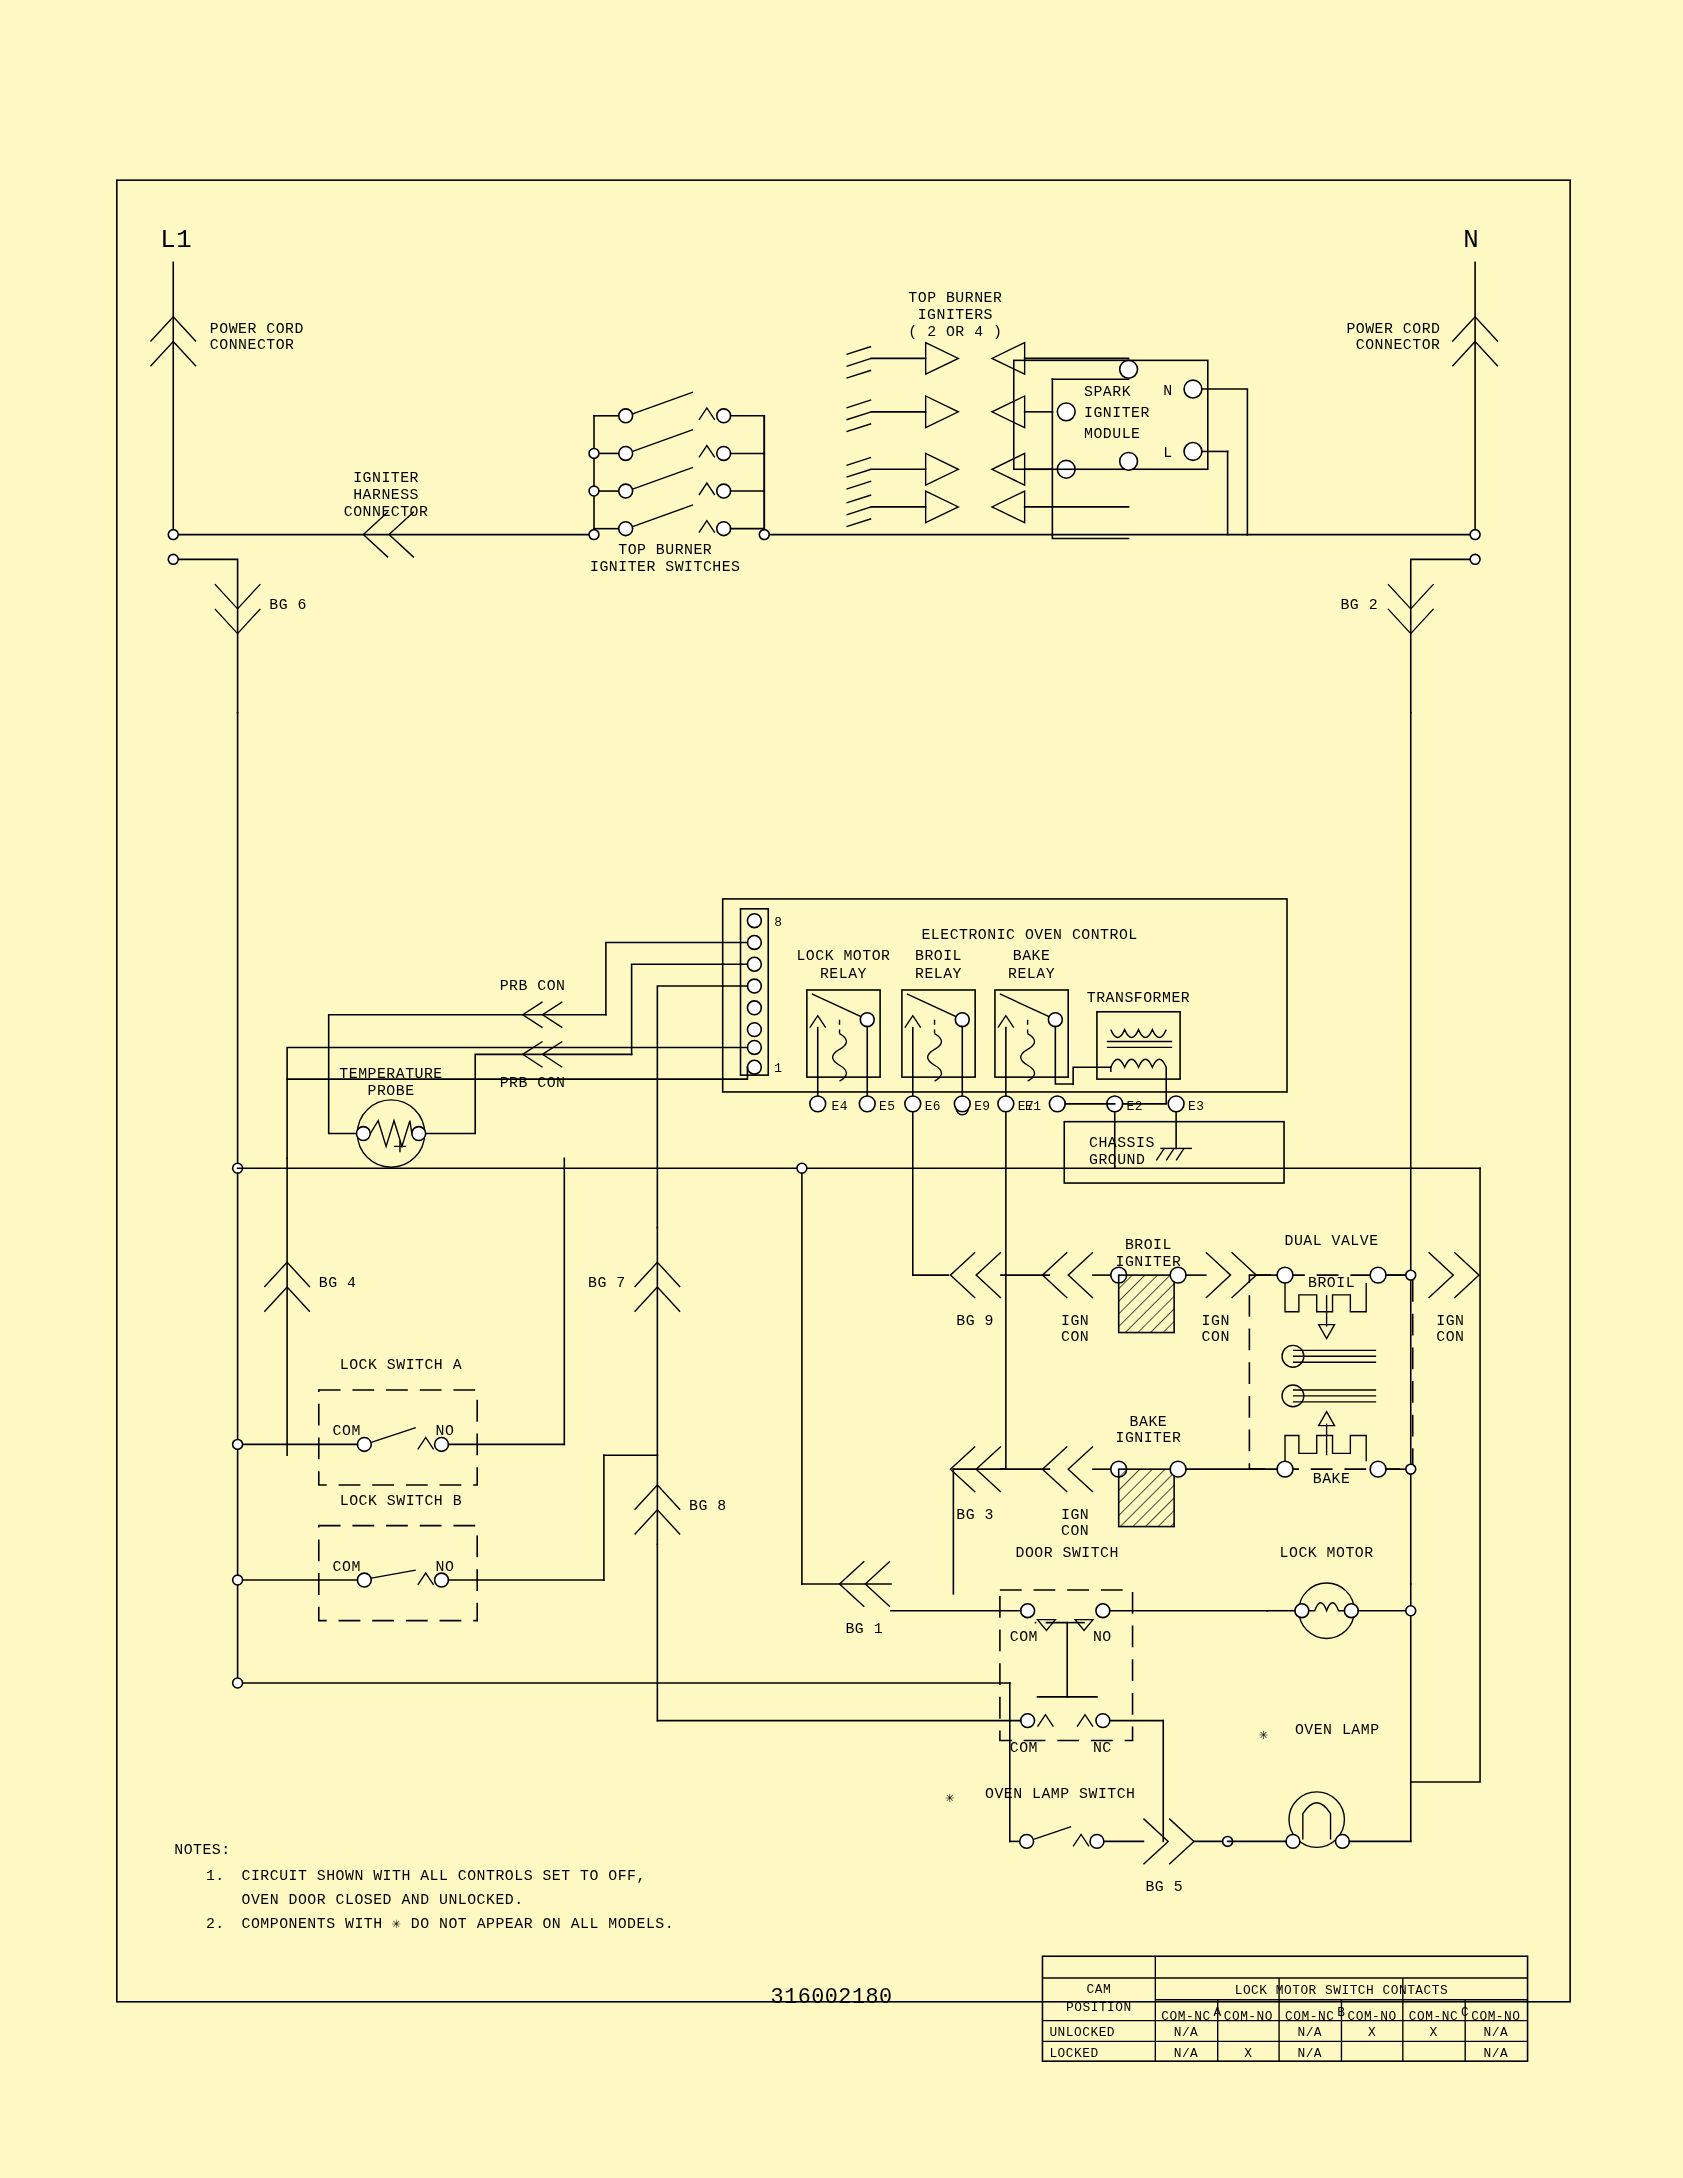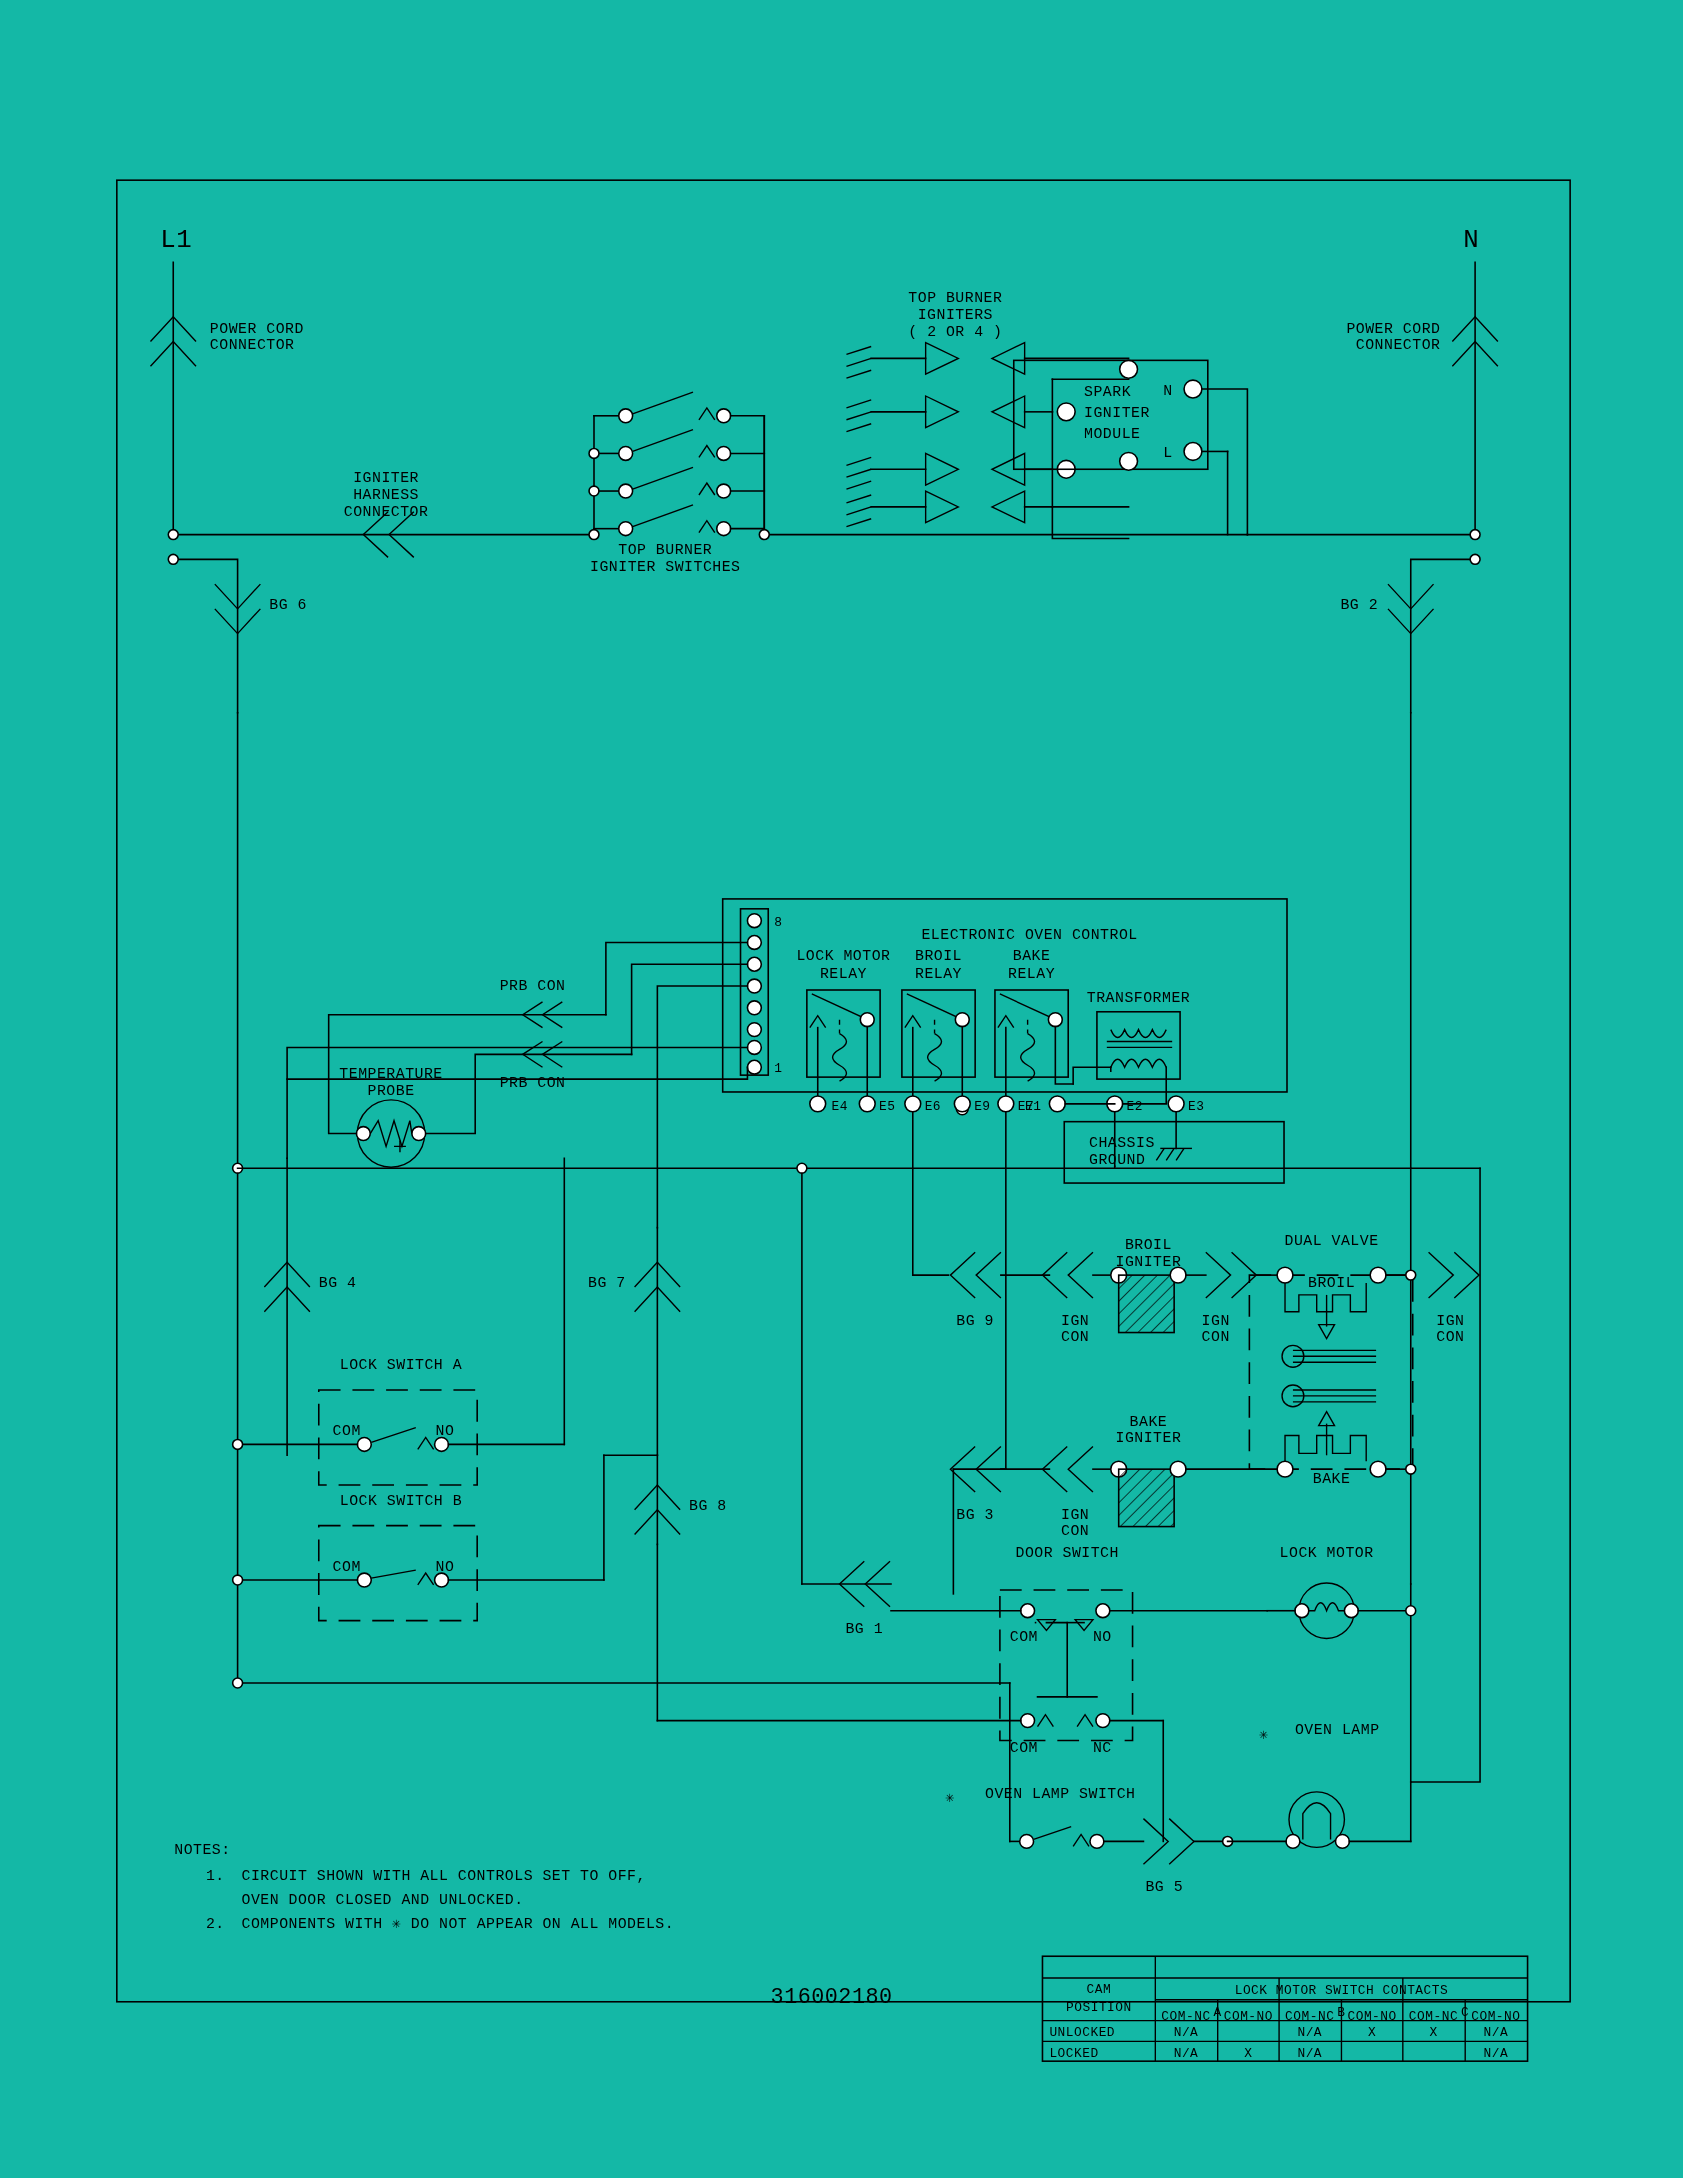--- a/index.html
+++ b/index.html
@@ -8,21 +8,21 @@
     padding: 0;
     background: #ffffff;
   }
   body {
     font-family: "Liberation Sans", sans-serif;
   }
   #sheet {
     position: relative;
     width: 1683px;
     height: 2178px;
-    background: #14b8a6;
+    background: #fef9c3;
     overflow: hidden;
   }
   svg#diagram {
     position: absolute;
     left: 0;
     top: 0;
     width: 1683px;
     height: 2178px;
     display: block;
   }

